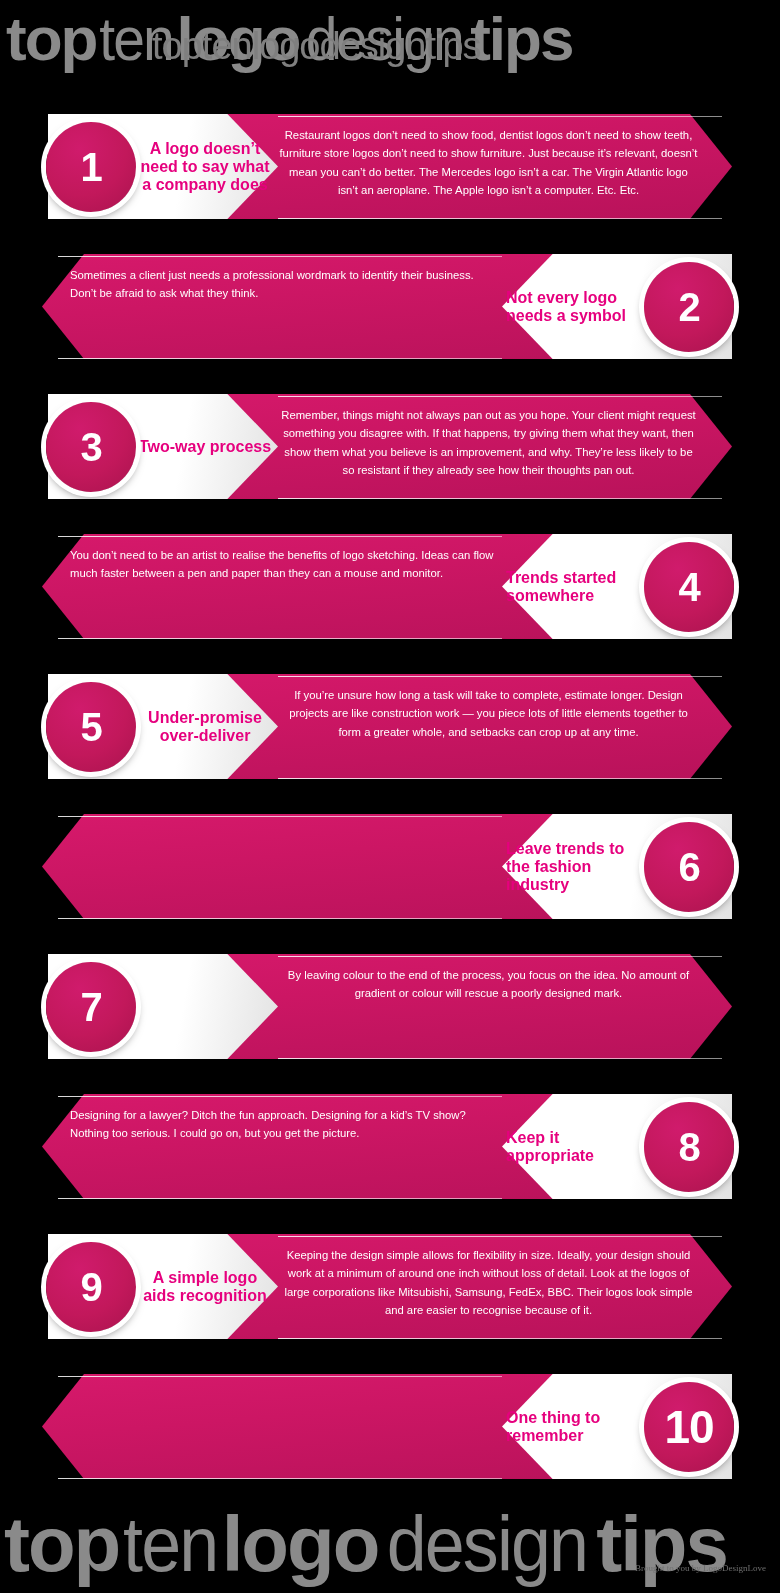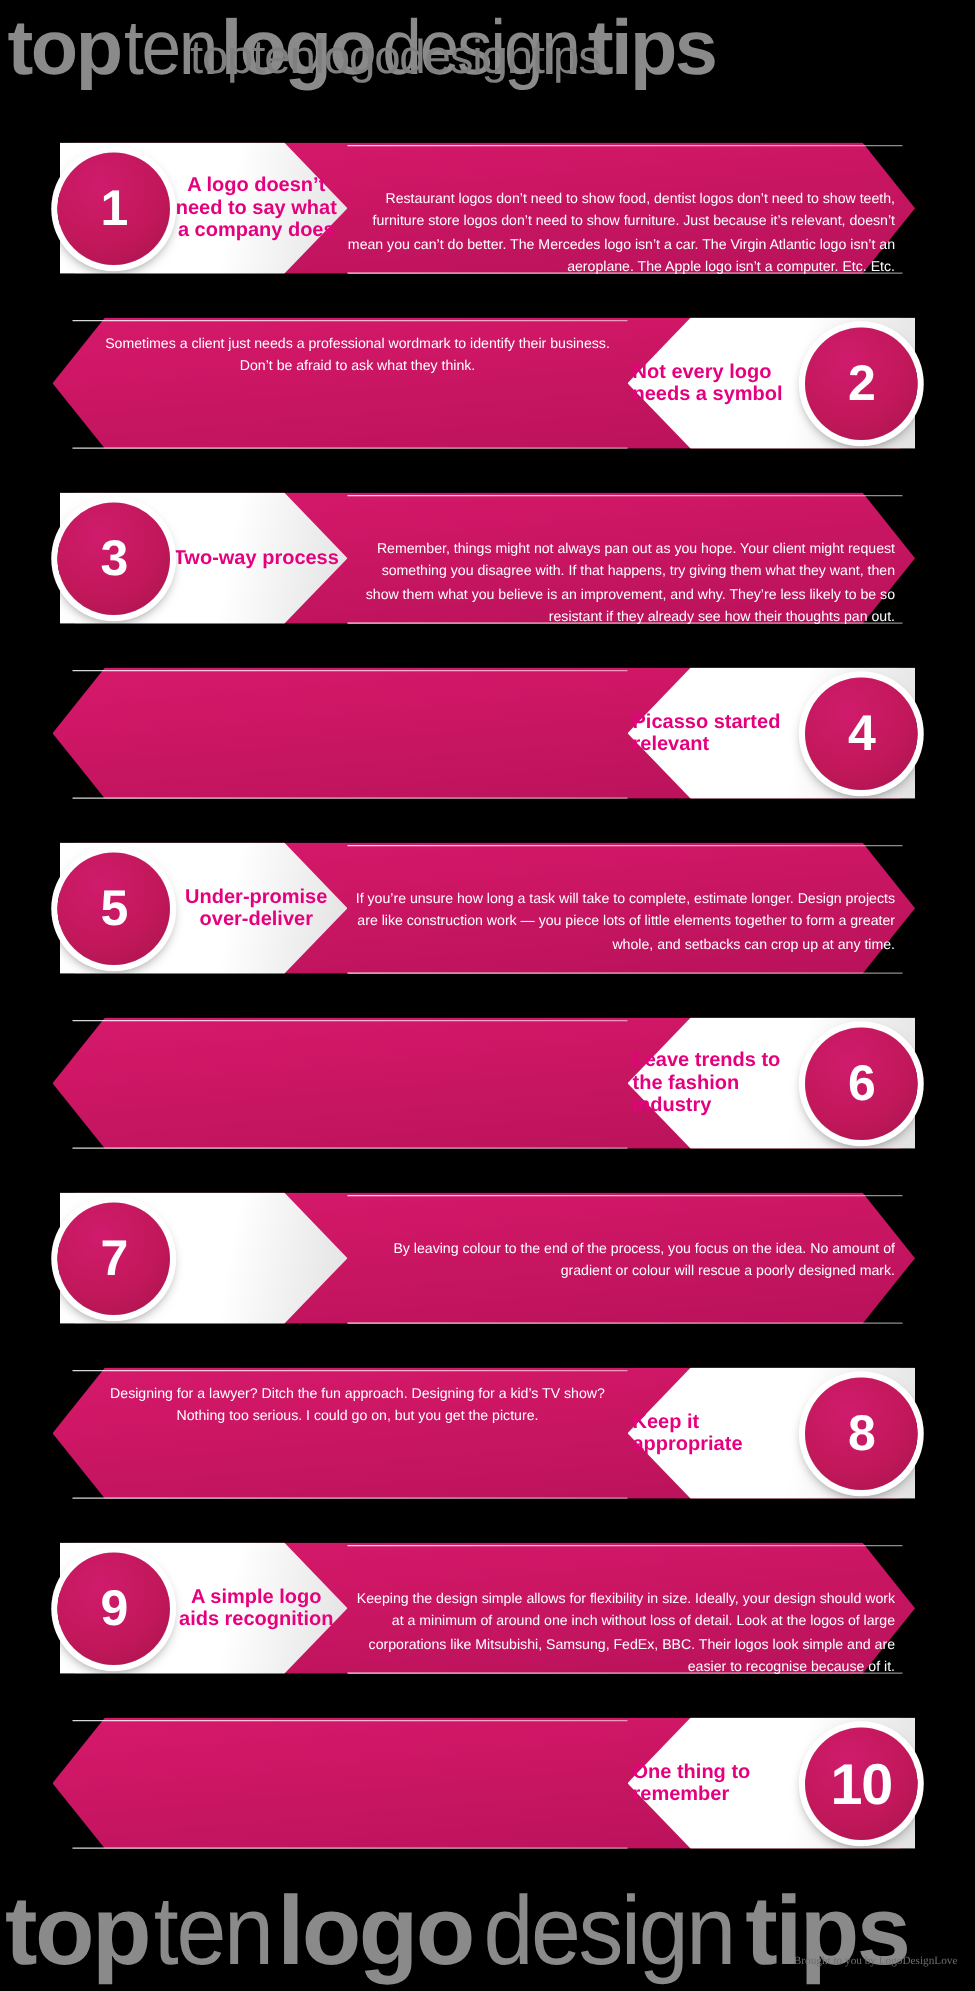--- a/index.html
+++ b/index.html
@@ -88,22 +88,22 @@
     display:flex; flex-direction:column; justify-content:center;
   }
   .row.odd  .title { left:136px; text-align:center; }
   .row.even .title { right:136px; text-align:left; }
 
   
   .body {
     position:absolute; top:22px; height:82px;
     color:#ffffff; font-size:11.3px; line-height:1.62;
   }
-  .row.odd  .body { left:278px; right:64px; text-align:right;margin-top:24px; }
-  .row.even .body { left:70px; right:278px; text-align:center; }
+  .row.odd  .body { left:278px; right:81px; text-align:center; }
+  .row.even .body { left:70px; right:278px; text-align:left; }
 
   
   .rule {
     position:absolute; height:1px;
     background:linear-gradient(90deg,rgba(255,255,255,.85),rgba(255,255,255,.55));
   }
   .row.odd  .rule { left:278px; right:58px; }
   .row.even .rule { left:58px; right:278px; }
   .rule.top { top:12px; }
   .rule.bot { bottom:10px; }
@@ -143,22 +143,23 @@
         <div class="rule bot"></div>
         <div class="body">Remember, things might not always pan out as you hope. Your client might request something you disagree with. If that happens, try giving them what they want, then show them what you believe is an improvement, and why. They’re less likely to be so resistant if they already see how their thoughts pan out.</div>
         <div class="wedge"></div>
         <div class="title">Two-way process</div>
         <div class="badge">3</div>
       </div>
       <div class="row even" style="top: 524px;">
         <div class="banner"></div>
         <div class="rule top"></div>
         <div class="rule bot"></div>
-        <div class="wedge"></div>
-        <div class="title">Picasso started relevant</div>
+        <div class="body">You don’t need to be an artist to realise the benefits of logo sketching. Ideas can flow much faster between a pen and paper than they can a mouse and monitor.</div>
+        <div class="wedge"></div>
+        <div class="title">Trends started somewhere</div>
         <div class="badge">4</div>
       </div>
       <div class="row odd" style="top: 664px;">
         <div class="banner"></div>
         <div class="rule top"></div>
         <div class="rule bot"></div>
         <div class="body">If you’re unsure how long a task will take to complete, estimate longer. Design projects are like construction work — you piece lots of little elements together to form a greater whole, and setbacks can crop up at any time.</div>
         <div class="wedge"></div>
         <div class="title">Under-promise over-deliver</div>
         <div class="badge">5</div>

